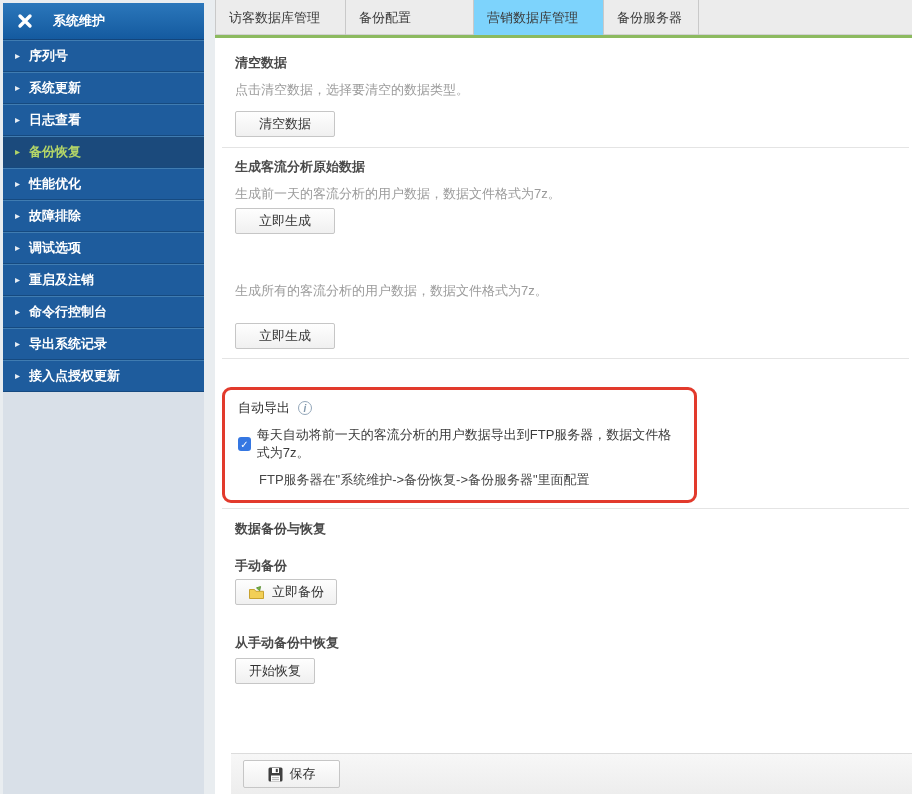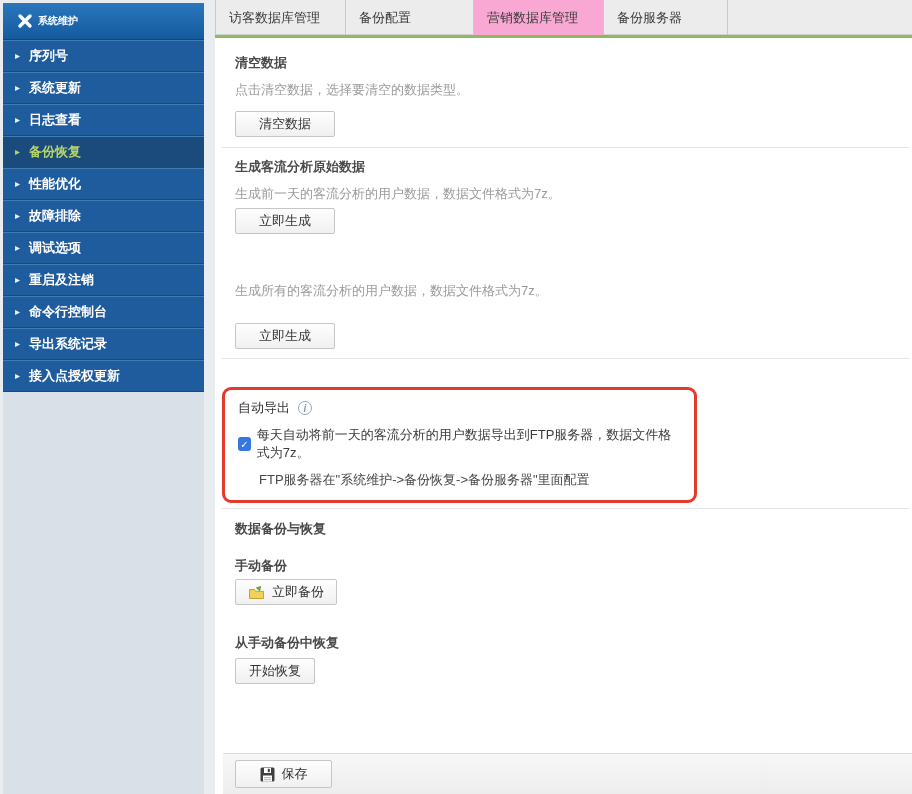--- a/index.html
+++ b/index.html
@@ -10,24 +10,24 @@
     overflow:hidden;
   }
   .screen { position:relative; width:912px; height:794px; }
 
   
   .sidebar {
     position:absolute; left:3px; top:3px; bottom:0; width:201px;
     background:#d9e0e8;
   }
   .sb-header {
-    height:37px; display:flex; align-items:center; gap:5px;
+    height:37px; display:flex; align-items:center; gap:20px;
     padding-left:14px;
     background:linear-gradient(#2b77bb,#145a9f);
-    color:#fff; font-size:10px; font-weight:bold;
+    color:#fff; font-size:13px; font-weight:bold;
     border-bottom:1px solid #12457c;
     text-align:center;
   }
   .sb-item {
     height:32px; display:flex; align-items:center;
     padding-left:12px; gap:9px;
     background:#1e5c9d;
     border-top:1px solid #407cb1;
     border-bottom:1px solid #164a80;
     color:#fff; font-size:13px; font-weight:bold;
@@ -47,22 +47,22 @@
   }
   .tab {
     height:35px; display:flex; align-items:center;
     padding-left:13px; font-size:13px; color:#3a3a3a;
     border-right:1px solid #c9c9c9; cursor:pointer;
   }
   .tab:first-child { border-left:1px solid #c9c9c9; }
   .tab.t1 { width:128px; }
   .tab.t2 { width:131px; }
   .tab.t3 { width:130px; }
-  .tab.t4 { width:124px; }
-  .tab.active { background:#f9a8d4; }
+  .tab.t4 { width:95px; }
+  .tab.active { background:#7dd3fc; }
 
   .greenline {
     position:absolute; left:0; right:0; top:35px; height:3px;
     background:#8cba5f;
   }
 
   .content {
     position:absolute; left:0; right:0; top:38px; bottom:0;
     background:#fff; overflow:hidden;
   }
@@ -129,21 +129,21 @@
   .upload-row { display:flex; align-items:center; gap:7px; margin-top:9px; }
   .upload-input {
     width:430px; height:26px; border:1px solid #ccc; border-radius:2px;
     padding:0 8px; font-size:13px; color:#333; background:#fff;
     font-family:"Liberation Sans","DejaVu Sans",sans-serif;
   }
   .upload-input::placeholder { color:#aaa; }
   .btn-restore { margin-top:7px; }
 
   .footer {
-    position:absolute; left:8px; right:0; bottom:0; height:41px;
+    position:absolute; left:16px; right:0; bottom:0; height:41px;
     border-top:1px solid #dcdcdc;
     background:linear-gradient(#f7f7f7,#ededed);
     display:flex; align-items:center; padding-left:12px;
   }
   .btn.save { height:28px; min-width:97px; }
 
   .ic { display:inline-block; line-height:0; }
 </style>
 </head>
 <body>

